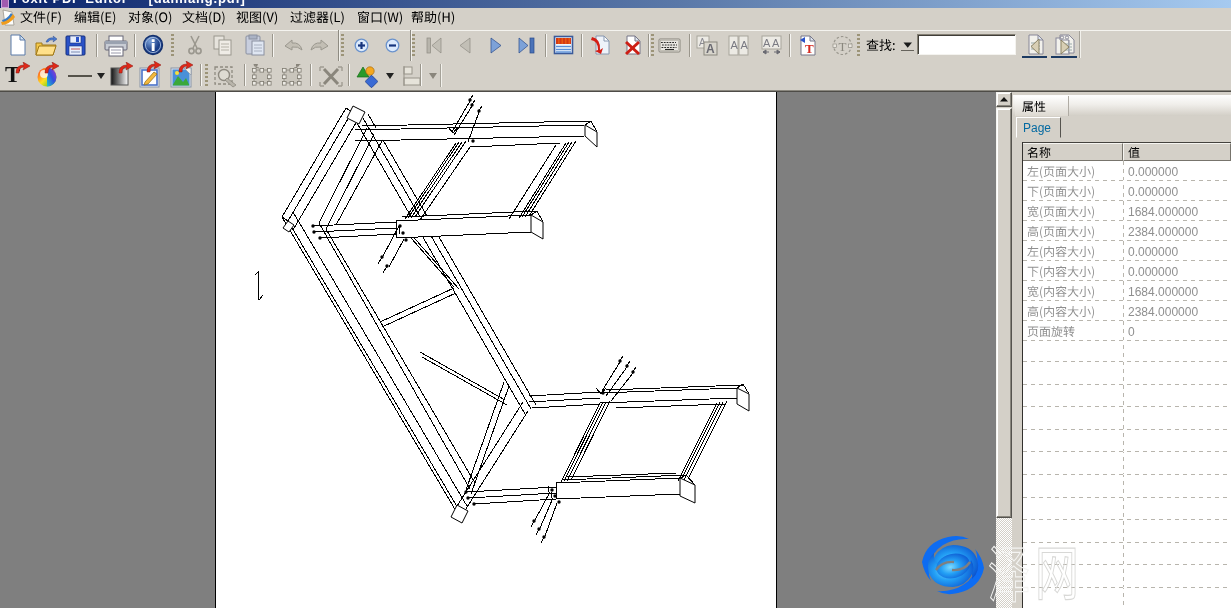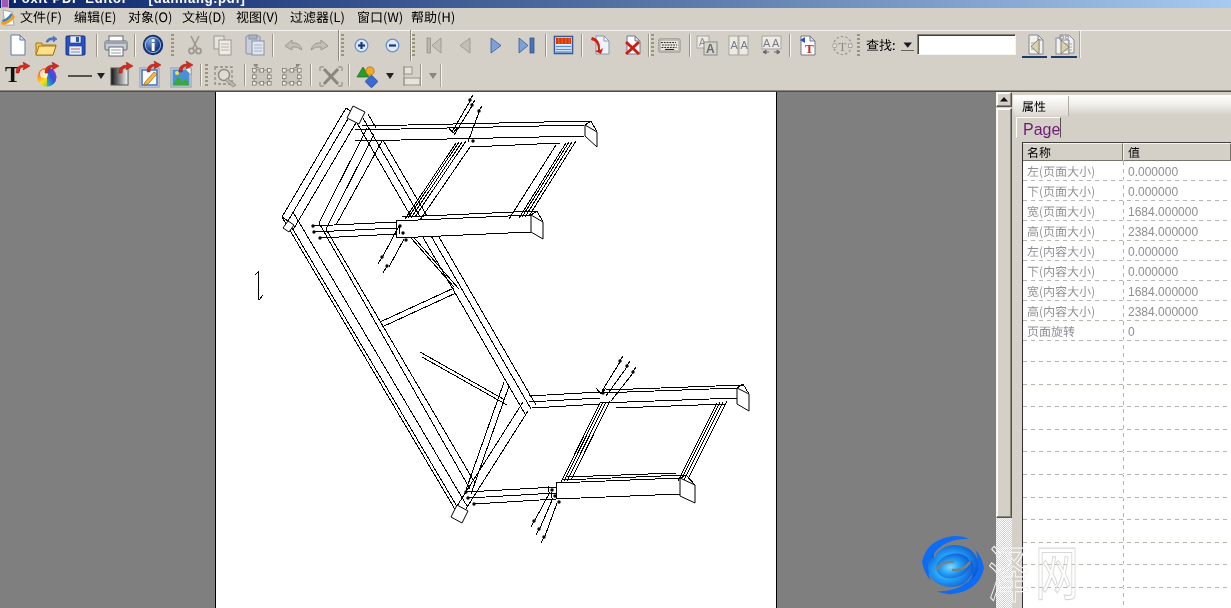--- a/index.html
+++ b/index.html
@@ -574,21 +574,21 @@
     <path d="M4,0 L8,4.5 L0,4.5 Z" fill="#111"></path>
   </svg>
 <div class="abs" style="left:996px;top:108px;width:16px;height:410px;background:#d4d0c8;border:1px solid;border-color:#f5f4f0 #55534e #55534e #f5f4f0;box-shadow:inset -1px -1px 0 #8a877e,inset 1px 1px 0 #fff;"></div>
 <div class="abs" style="left:1013px;top:92px;width:218px;height:516px;background:#d4d0c8"></div>
 <div class="abs" style="left:1013px;top:95px;width:218px;height:21px;background:linear-gradient(180deg,#fefefe 0%,#f0eeea 45%,#d2cec6 100%)"></div>
 <div class="abs" style="left:1015px;top:96px;width:54px;height:20px;background:linear-gradient(180deg,#ffffff,#ddd9d1);border-right:1px solid #b0aca4"></div>
 <svg style="position:absolute;left:1022px;top:99px;overflow:visible" width="26" height="16" viewBox="0 -12 26 16">
     <path d="M2.6 -8.8H9.7V-7.8H2.6ZM1.7 -9.6V-6.0C1.7 -4.1 1.6 -1.5 0.4 0.4C0.6 0.5 1.0 0.7 1.2 0.9C2.4 -1.1 2.6 -4.0 2.6 -6.0V-7.0H10.6V-9.6ZM4.3 -4.6H6.4V-3.7H4.3ZM7.3 -4.6H9.4V-3.7H7.3ZM8.0 -1.4 8.4 -0.9 7.3 -0.9V-1.8H10.0V0.1C10.0 0.3 9.9 0.3 9.8 0.3C9.7 0.3 9.2 0.3 8.7 0.3C8.8 0.5 8.9 0.7 8.9 0.9C9.7 0.9 10.2 0.9 10.5 0.8C10.8 0.7 10.8 0.5 10.8 0.1V-2.4H7.3V-3.1H10.3V-5.1H7.3V-5.9C8.3 -5.9 9.3 -6.1 10.1 -6.2L9.6 -6.8C8.1 -6.5 5.4 -6.3 3.3 -6.3C3.3 -6.1 3.4 -5.9 3.4 -5.7C4.4 -5.7 5.4 -5.7 6.4 -5.8V-5.1H3.5V-3.1H6.4V-2.4H3.0V1.0H3.9V-1.8H6.4V-0.9L4.3 -0.8L4.4 -0.1C5.6 -0.1 7.2 -0.2 8.7 -0.3L9.1 0.3L9.6 0.0C9.4 -0.4 9.0 -1.1 8.6 -1.6Z M14.1 -10.1V0.9H15.0V-10.1ZM13.0 -7.8C12.9 -6.8 12.7 -5.5 12.3 -4.7L13.0 -4.5C13.4 -5.3 13.6 -6.7 13.6 -7.7ZM15.0 -7.9C15.4 -7.2 15.8 -6.3 15.9 -5.8L16.5 -6.1C16.4 -6.6 16.0 -7.5 15.7 -8.1ZM16.0 -0.3V0.5H23.4V-0.3H20.4V-3.3H22.8V-4.2H20.4V-6.7H23.1V-7.5H20.4V-10.0H19.5V-7.5H18.0C18.1 -8.1 18.3 -8.8 18.4 -9.4L17.5 -9.5C17.2 -7.9 16.8 -6.3 16.1 -5.2C16.3 -5.1 16.7 -4.9 16.9 -4.8C17.2 -5.3 17.4 -6.0 17.7 -6.7H19.5V-4.2H16.9V-3.3H19.5V-0.3Z" fill="#000"></path>
   </svg>
 <div class="abs" style="left:1016px;top:117px;width:45px;height:21px;background:#d4d0c8;border:1px solid;border-color:#fff #55534e #d4d0c8 #fff"></div>
-<span class="abs" style="left:1023px;top:121px;font-size:16px;color:#701a75">Page</span>
+<span class="abs" style="left:1023px;top:121px;font-size:12px;color:#0369a1">Page</span>
 <div class="abs" style="left:1022px;top:142px;width:209px;height:1px;background:#44423e"></div>
 <div class="abs" style="left:1022px;top:143px;width:101px;height:18px;background:#d4d0c8;border:1px solid;border-color:#f6f5f1 #77746c #77746c #f6f5f1"></div>
 <div class="abs" style="left:1123px;top:143px;width:108px;height:18px;background:#d4d0c8;border:1px solid;border-color:#f6f5f1 #77746c #77746c #f6f5f1"></div>
 <svg style="position:absolute;left:1027px;top:145px;overflow:visible" width="26" height="16" viewBox="0 -12 26 16">
     <path d="M3.2 -6.3C3.8 -5.9 4.5 -5.4 5.0 -4.9C3.6 -4.1 2.1 -3.6 0.6 -3.3C0.7 -3.1 0.9 -2.7 1.0 -2.4C1.7 -2.6 2.4 -2.8 3.0 -3.0V0.9H3.9V0.3H9.3V0.9H10.2V-4.1H5.4C7.4 -5.1 9.1 -6.6 10.1 -8.6L9.5 -8.9L9.4 -8.9H5.1C5.4 -9.2 5.7 -9.6 5.9 -9.9L4.9 -10.1C4.2 -9.0 2.8 -7.6 0.8 -6.7C1.0 -6.6 1.3 -6.2 1.5 -6.0C2.6 -6.6 3.6 -7.3 4.3 -8.1H8.8C8.1 -7.0 7.0 -6.1 5.8 -5.3C5.3 -5.8 4.5 -6.4 3.9 -6.9ZM9.3 -0.5H3.9V-3.3H9.3Z M18.1 -5.4C17.9 -3.9 17.4 -2.4 16.7 -1.4C16.9 -1.3 17.3 -1.1 17.4 -1.0C18.1 -2.0 18.7 -3.6 19.0 -5.2ZM21.4 -5.3C21.9 -4.0 22.4 -2.2 22.6 -1.1L23.4 -1.4C23.2 -2.5 22.7 -4.2 22.2 -5.5ZM18.4 -10.1C18.1 -8.5 17.6 -7.0 16.9 -6.0V-6.6H15.3V-8.8C15.9 -8.9 16.5 -9.1 16.9 -9.3L16.4 -10.0C15.5 -9.6 14.0 -9.2 12.8 -9.0C12.9 -8.8 13.0 -8.5 13.0 -8.3C13.5 -8.4 14.0 -8.5 14.5 -8.6V-6.6H12.6V-5.8H14.4C13.9 -4.4 13.1 -2.9 12.4 -2.0C12.5 -1.8 12.8 -1.5 12.8 -1.2C13.4 -2.0 14.0 -3.1 14.5 -4.3V1.0H15.3V-4.4C15.7 -3.9 16.2 -3.2 16.4 -2.9L16.9 -3.6C16.7 -3.9 15.7 -5.0 15.3 -5.3V-5.8H16.8L16.7 -5.7C16.9 -5.6 17.3 -5.4 17.5 -5.3C17.9 -5.9 18.3 -6.7 18.6 -7.6H19.8V-0.1C19.8 0.0 19.8 0.1 19.6 0.1C19.5 0.1 18.9 0.1 18.4 0.1C18.5 0.3 18.6 0.7 18.7 0.9C19.5 0.9 20.0 0.9 20.3 0.8C20.6 0.6 20.7 0.4 20.7 -0.1V-7.6H22.4C22.2 -7.2 21.9 -6.7 21.7 -6.3L22.5 -6.1C22.8 -6.8 23.2 -7.6 23.5 -8.4L22.9 -8.5L22.8 -8.5H18.9C19.0 -8.9 19.2 -9.4 19.2 -9.9Z" fill="#000"></path>
   </svg>
 <svg style="position:absolute;left:1128px;top:145px;overflow:visible" width="14" height="16" viewBox="0 -12 14 16">
     <path d="M7.2 -10.1C7.2 -9.7 7.1 -9.3 7.0 -8.9H3.9V-8.1H6.9C6.8 -7.6 6.7 -7.3 6.7 -6.9H4.6V-0.2H3.4V0.6H11.5V-0.2H10.4V-6.9H7.5C7.6 -7.3 7.7 -7.6 7.8 -8.1H11.1V-8.9H7.9L8.1 -10.0ZM5.4 -0.2V-1.2H9.6V-0.2ZM5.4 -4.5H9.6V-3.5H5.4ZM5.4 -5.2V-6.2H9.6V-5.2ZM5.4 -2.9H9.6V-1.8H5.4ZM3.2 -10.1C2.5 -8.2 1.5 -6.5 0.4 -5.3C0.5 -5.1 0.8 -4.6 0.9 -4.4C1.2 -4.8 1.6 -5.2 1.9 -5.7V1.0H2.7V-7.1C3.2 -7.9 3.6 -8.9 4.0 -9.8Z" fill="#000"></path>
   </svg>
 <div class="abs" style="left:1023px;top:161px;width:208px;height:447px;background:#fff"></div>

